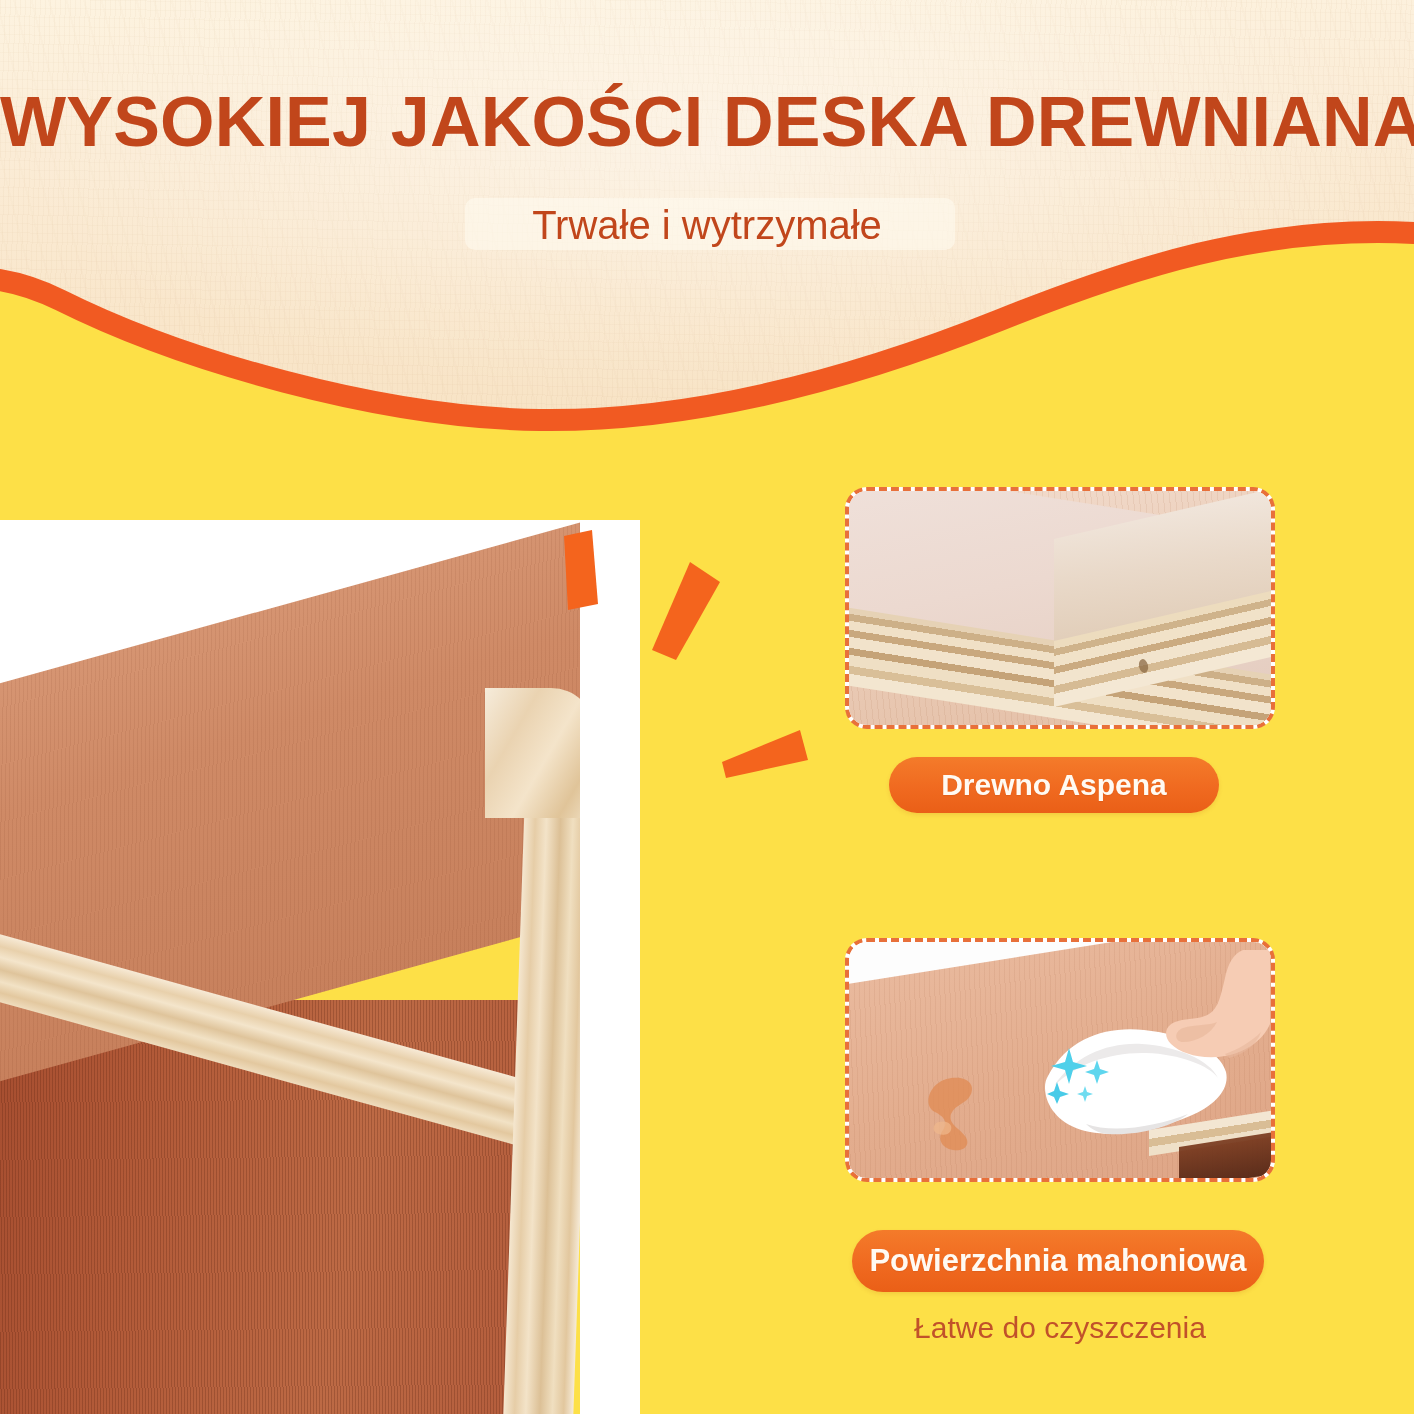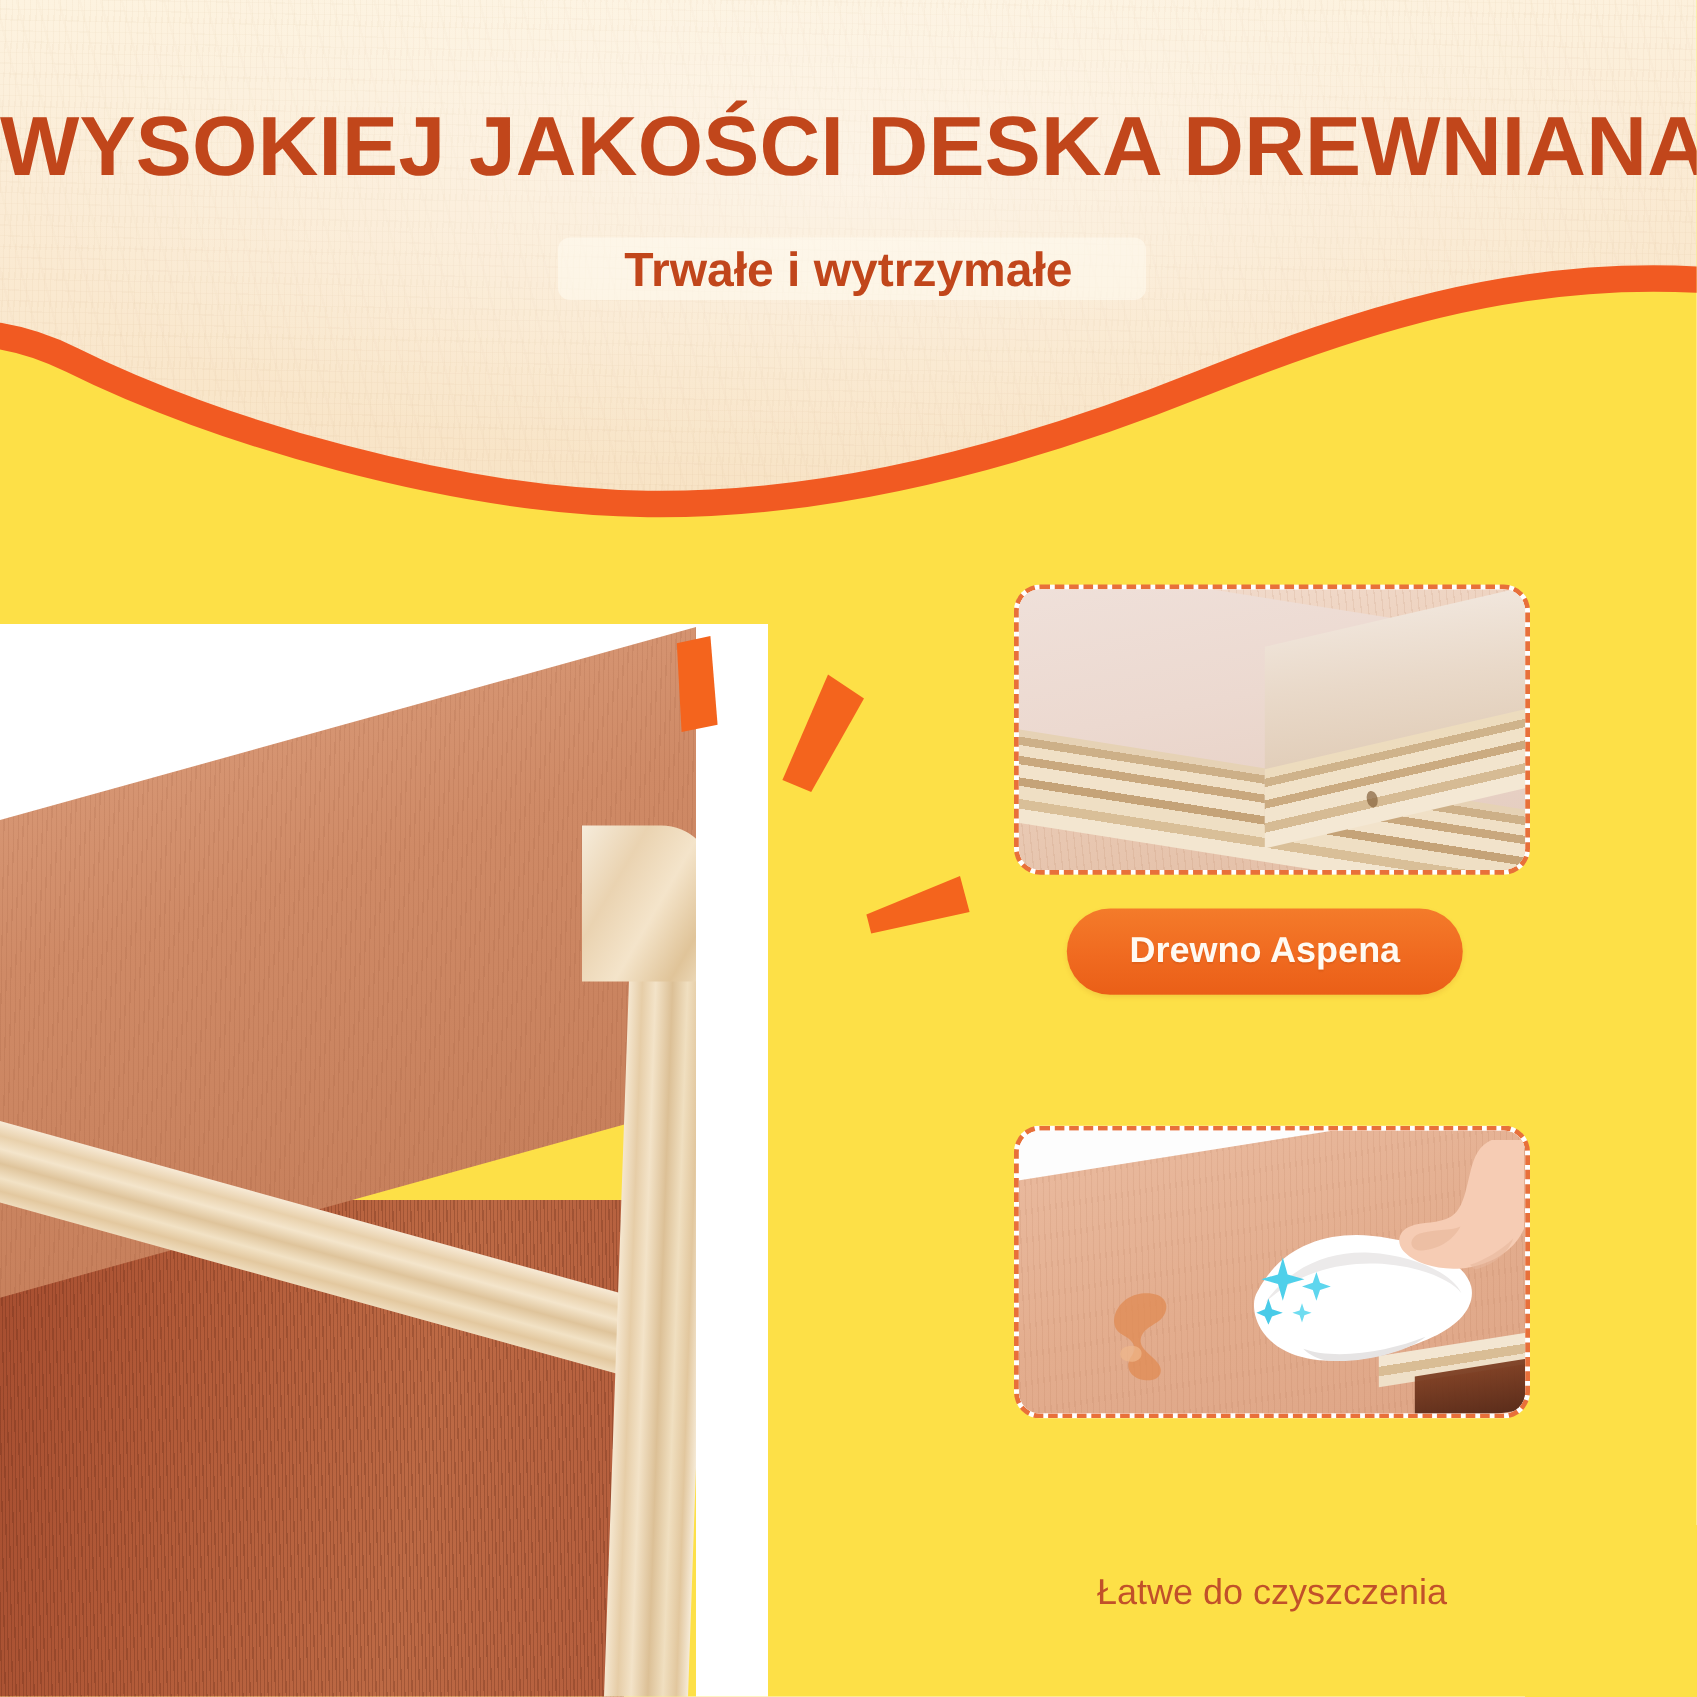--- a/index.html
+++ b/index.html
@@ -49,21 +49,21 @@
     color:#c1461b; white-space:nowrap;
   }
   .subtitle-plate{
     position:absolute; left:465px; top:198px;
     width:490px; height:52px; border-radius:10px;
     background:rgba(255,252,240,.55);
   }
   .header-subtitle{
     position:absolute; left:0; top:203px; width:1414px;
     text-align:center;
-    font-size:40px; font-weight:700; color:#c1461b;
+    font-size:40px; font-weight:400; color:#c1461b;
   }
 
   
   .product-photo{
     position:absolute; left:-60px; top:520px; width:700px; height:894px;
     overflow:hidden;
   }
   .pp-shelf-top{
     position:absolute; left:0px; top:118px; width:700px; height:460px;
     background:
@@ -215,21 +215,21 @@
   .pill{
     position:absolute;
     background:linear-gradient(180deg,#f47b2a 0%, #f06a20 55%, #ea5f17 100%);
     border-radius:40px;
     color:#fffaf2;
     font-weight:700;
     display:flex; align-items:center; justify-content:center;
     box-shadow:0 2px 4px rgba(180,80,20,.14);
     text-shadow:0 1px 1px rgba(160,60,10,.18);
   }
-  #pill-top{ left:889px; top:757px; width:330px; height:72px; font-size:30px; }
+  #pill-top{ left:889px; top:757px; width:330px; height:56px; font-size:30px; }
   #pill-bottom{ left:852px; top:1230px; width:412px; height:62px; font-size:31px; }
 
   .caption{
     position:absolute; text-align:center; color:#c1512a; white-space:nowrap;
   }
   #caption-top{ left:845px; top:836px; width:430px; font-size:36px; font-weight:400; }
   #caption-bottom{ left:845px; top:1311px; width:430px; font-size:30px; font-weight:400; }
 </style>
 </head>
 <body>
@@ -305,15 +305,16 @@
         <path d="M40,40 L42,46 L48,48 L42,50 L40,56 L38,50 L32,48 L38,46 Z" fill="#6fdcf0"></path>
       </svg>
 
       <svg class="hand" viewBox="0 0 145 142">
         <path d="M118,0 L145,0 L145,74 C138,90 122,102 100,106 C78,110 56,104 46,94 C38,86 40,76 50,72 C60,68 74,70 84,64 C94,58 96,44 100,28 C103,14 108,4 118,0 Z" fill="#f6ccb4"></path>
         <path d="M58,78 C70,74 84,76 92,72 C86,84 72,92 58,92 C50,92 48,82 58,78 Z" fill="#eabb9f" opacity="0.75"></path>
         <path d="M100,104 C112,100 126,92 136,82 C132,94 120,104 104,108 Z" fill="#e8b89c" opacity="0.6"></path>
       </svg>
     </div>
   </div>
+  <div class="pill" id="pill-bottom">Powierzchnia mahoniowa</div>
   <div class="caption" id="caption-bottom">Łatwe do czyszczenia</div>
 
 </div>
 
 </body></html>

